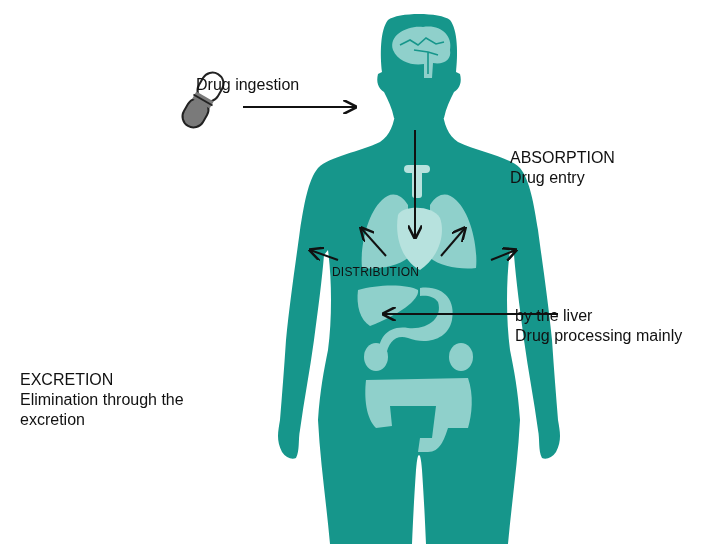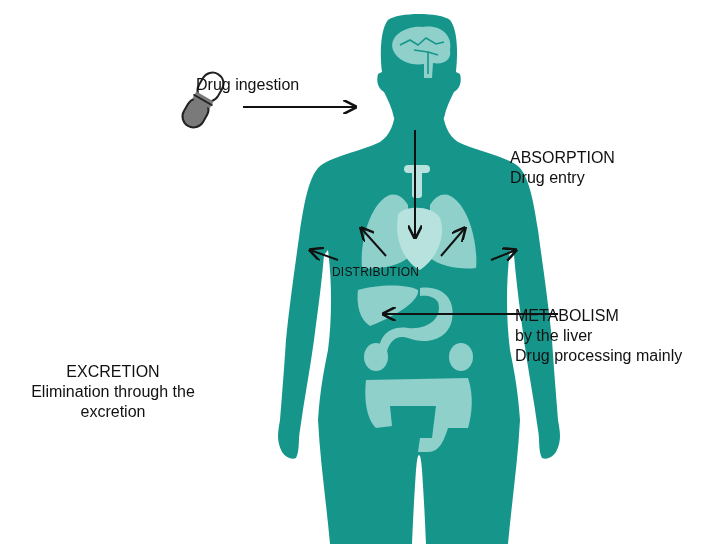--- a/index.html
+++ b/index.html
@@ -5,21 +5,21 @@
     html, body { margin: 0; padding: 0; background: #ffffff; }
     body { width: 724px; height: 544px; position: relative; overflow: hidden;
            font-family: "Liberation Sans", sans-serif; color: #111; }
     .canvas { position: absolute; left: 0; top: 0; width: 724px; height: 544px; padding-left: 48px; }
     .label { position: absolute; font-size: 16px; line-height: 20px; color: #111; }
     .label .title { font-weight: normal; display: block; font-size: 16px; }
     .label .desc { display: block; }
     .ingestion-label { left: 196px; top: 75px; }
     .absorption { left: 510px; top: 148px; }
     .metabolism { left: 515px; top: 306px; }
-    .excretion { left: 20px; top: 362px; width: 186px; text-align: center; }
+    .excretion { left: 20px; top: 370px; width: 186px; text-align: left; }
     .distribution-label { position: absolute; left: 304px; top: 265px; font-weight: normal;
       font-size: 12px; letter-spacing: 0.2px; color: #111; margin-left: 28px; }
   </style>
 </head>
 <body>
 
 <div class="canvas">
   <svg width="724" height="544" viewBox="0 0 724 544" xmlns="http://www.w3.org/2000/svg">
     <defs>
       <marker id="ah" viewBox="0 0 10 10" refX="9" refY="5" markerWidth="7" markerHeight="7" orient="auto-start-reverse">
@@ -80,21 +80,20 @@
   </div>
 
   <div class="label absorption">
     <span class="title">ABSORPTION</span>
     <span class="desc">Drug entry</span>
   </div>
 
   <div class="distribution-label">DISTRIBUTION</div>
 
   <div class="label metabolism">
-    <span class="title">METABOLISM</span>
     <span class="desc">by the liver</span>
     <span class="desc">Drug processing mainly</span>
   </div>
 
   <div class="label excretion">
     <span class="title">EXCRETION</span>
     <span class="desc">Elimination through the</span>
     <span class="desc">excretion</span>
   </div>
 </div>

